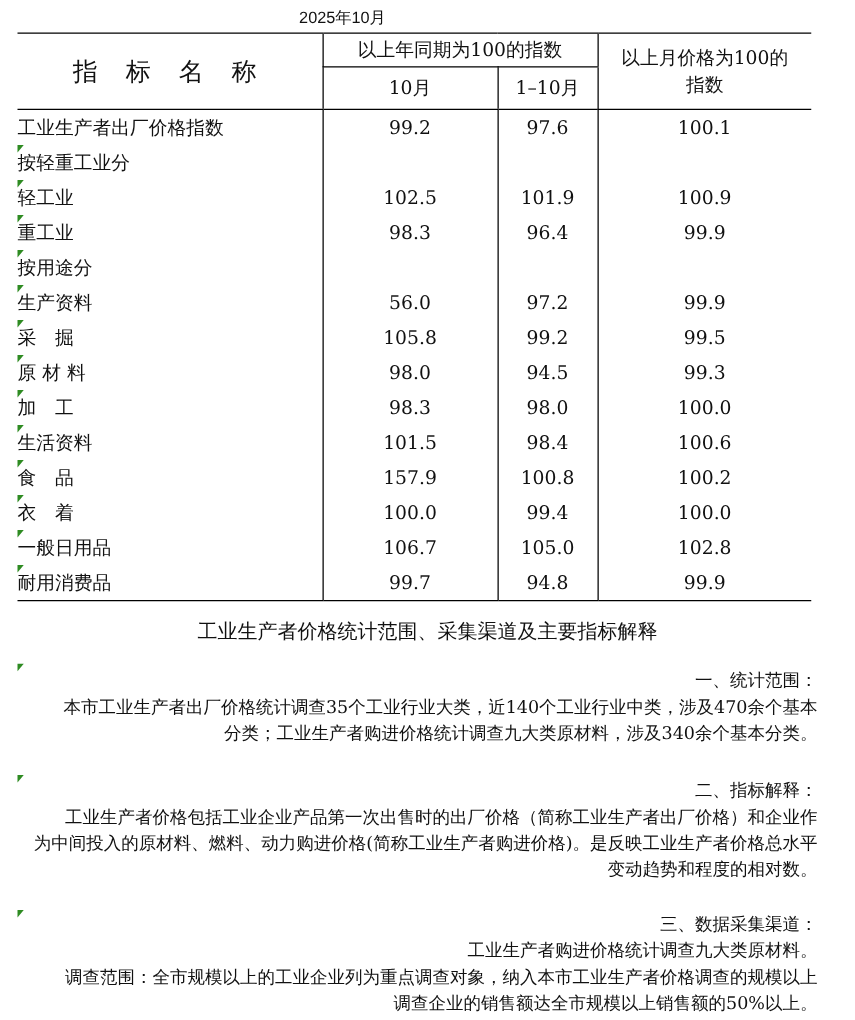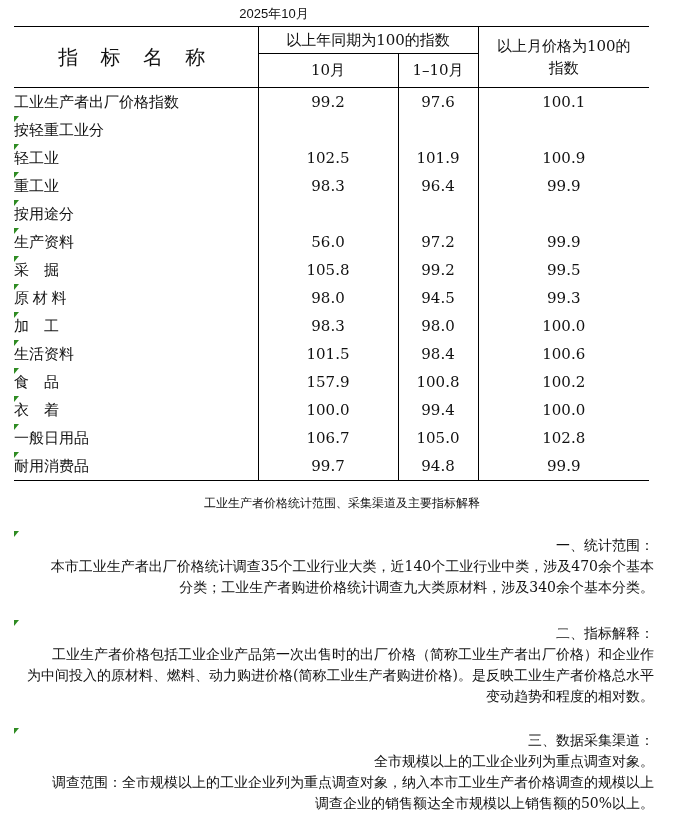--- a/index.html
+++ b/index.html
@@ -13,28 +13,28 @@
   table.data thead tr.h1 th { height:26px; }
   table.data thead tr.h2 th { height:33px; }
   .bt { border-top:1.5px solid #000; }
   .bb { border-bottom:1.5px solid #000; }
   .bl { border-left:1px solid #000; }
   .bbthin { border-bottom:1px solid #000; }
   th { text-align:center; vertical-align:middle; }
   th.name-head { letter-spacing:8px; font-size:20px; }
   tbody td { height:28px; vertical-align:middle; }
   tbody td.num { text-align:center; }
-  tbody td.lbl { position:relative; white-space:pre;font-family:Liberation Serif, serif; }
+  tbody td.lbl { position:relative; white-space:pre; }
   .marker { position:absolute; left:0; top:0; width:0; height:0;
             border-top:6px solid #2e8b22; border-right:5px solid transparent; }
   .ind0 { padding-left:2px; }
   .ind1 { padding-left:12px; }
   .ind2 { padding-left:20px; }
   .ind3 { padding-left:28px; }
-  .notes-title { position:absolute; top:495px; left:0; width:684px; text-align:center; font-size:12px; }
+  .notes-title { position:absolute; top:495px; left:0; width:684px; text-align:center; font-size:16px; }
   .section { position:absolute; left:14px; width:640px; font-size:14px; line-height:21px;text-align:right; }
   .section .marker { left:0; top:0; }
   .section p { margin:0; }
   .sec-head { padding-left:4px; }
   .indent-p { text-indent:2em; padding-left:4px; }
 </style>
 </head>
 <body>
 
 <div class="caption">2025年10月</div>
@@ -158,15 +158,15 @@
 
 <div class="section" style="top:620px;">
   <span class="marker"></span>
   <p class="sec-head" style="padding-top:3px;">二、指标解释：</p>
   <p class="indent-p">工业生产者价格包括工业企业产品第一次出售时的出厂价格（简称工业生产者出厂价格）和企业作为中间投入的原材料、燃料、动力购进价格(简称工业生产者购进价格)。是反映工业生产者价格总水平变动趋势和程度的相对数。</p>
 </div>
 
 <div class="section" style="top:728px;">
   <span class="marker"></span>
   <p class="sec-head" style="padding-top:2px;">三、数据采集渠道：</p>
-  <p class="indent-p" style="text-indent:1.5em;">全市规模以上的工业企业列为重点调查对象。</p>
+  <p class="indent-p" style="text-indent:1.5em;">工业生产者购进价格统计调查九大类原材料。</p>
   <p class="indent-p">调查范围：全市规模以上的工业企业列为重点调查对象，纳入本市工业生产者价格调查的规模以上调查企业的销售额达全市规模以上销售额的50%以上。</p>
 </div>
 
 </body></html>

